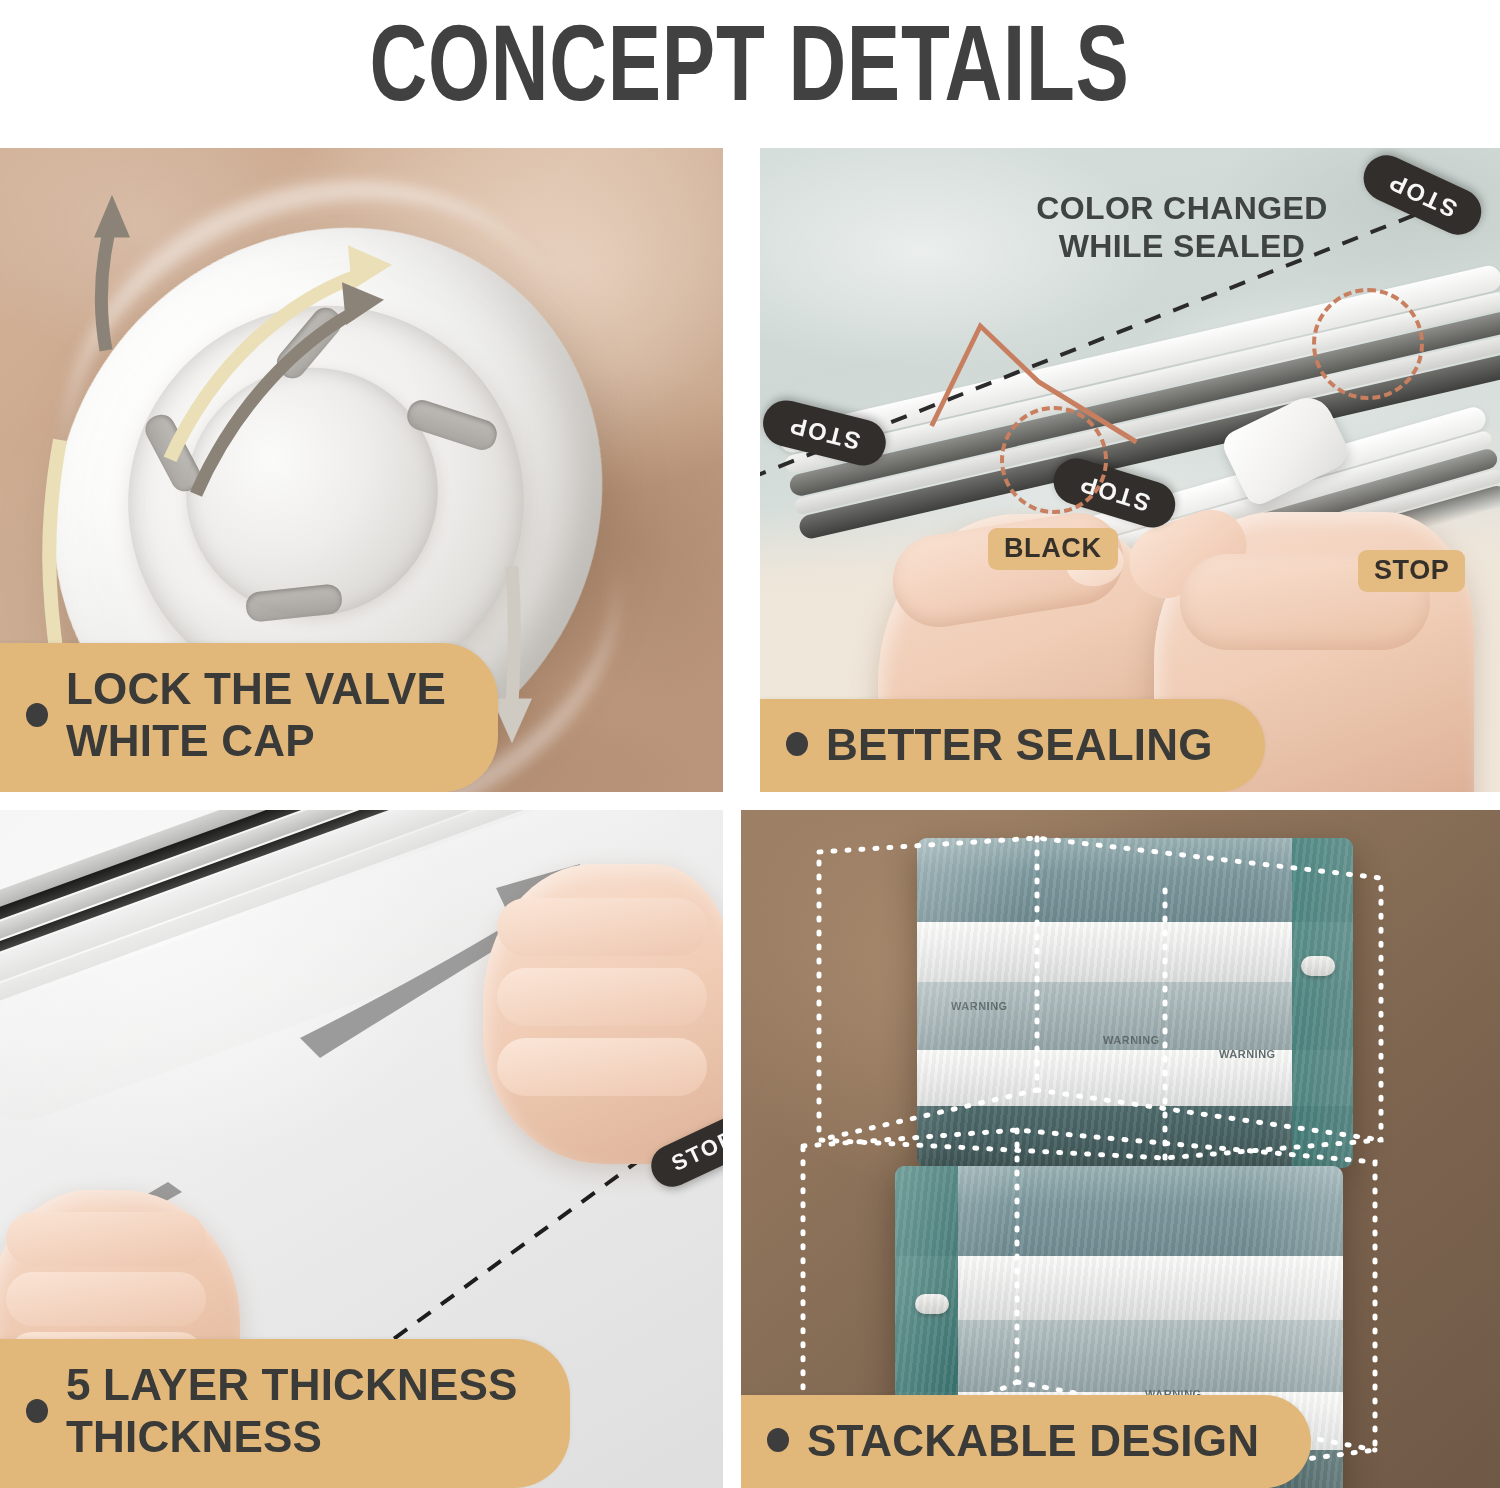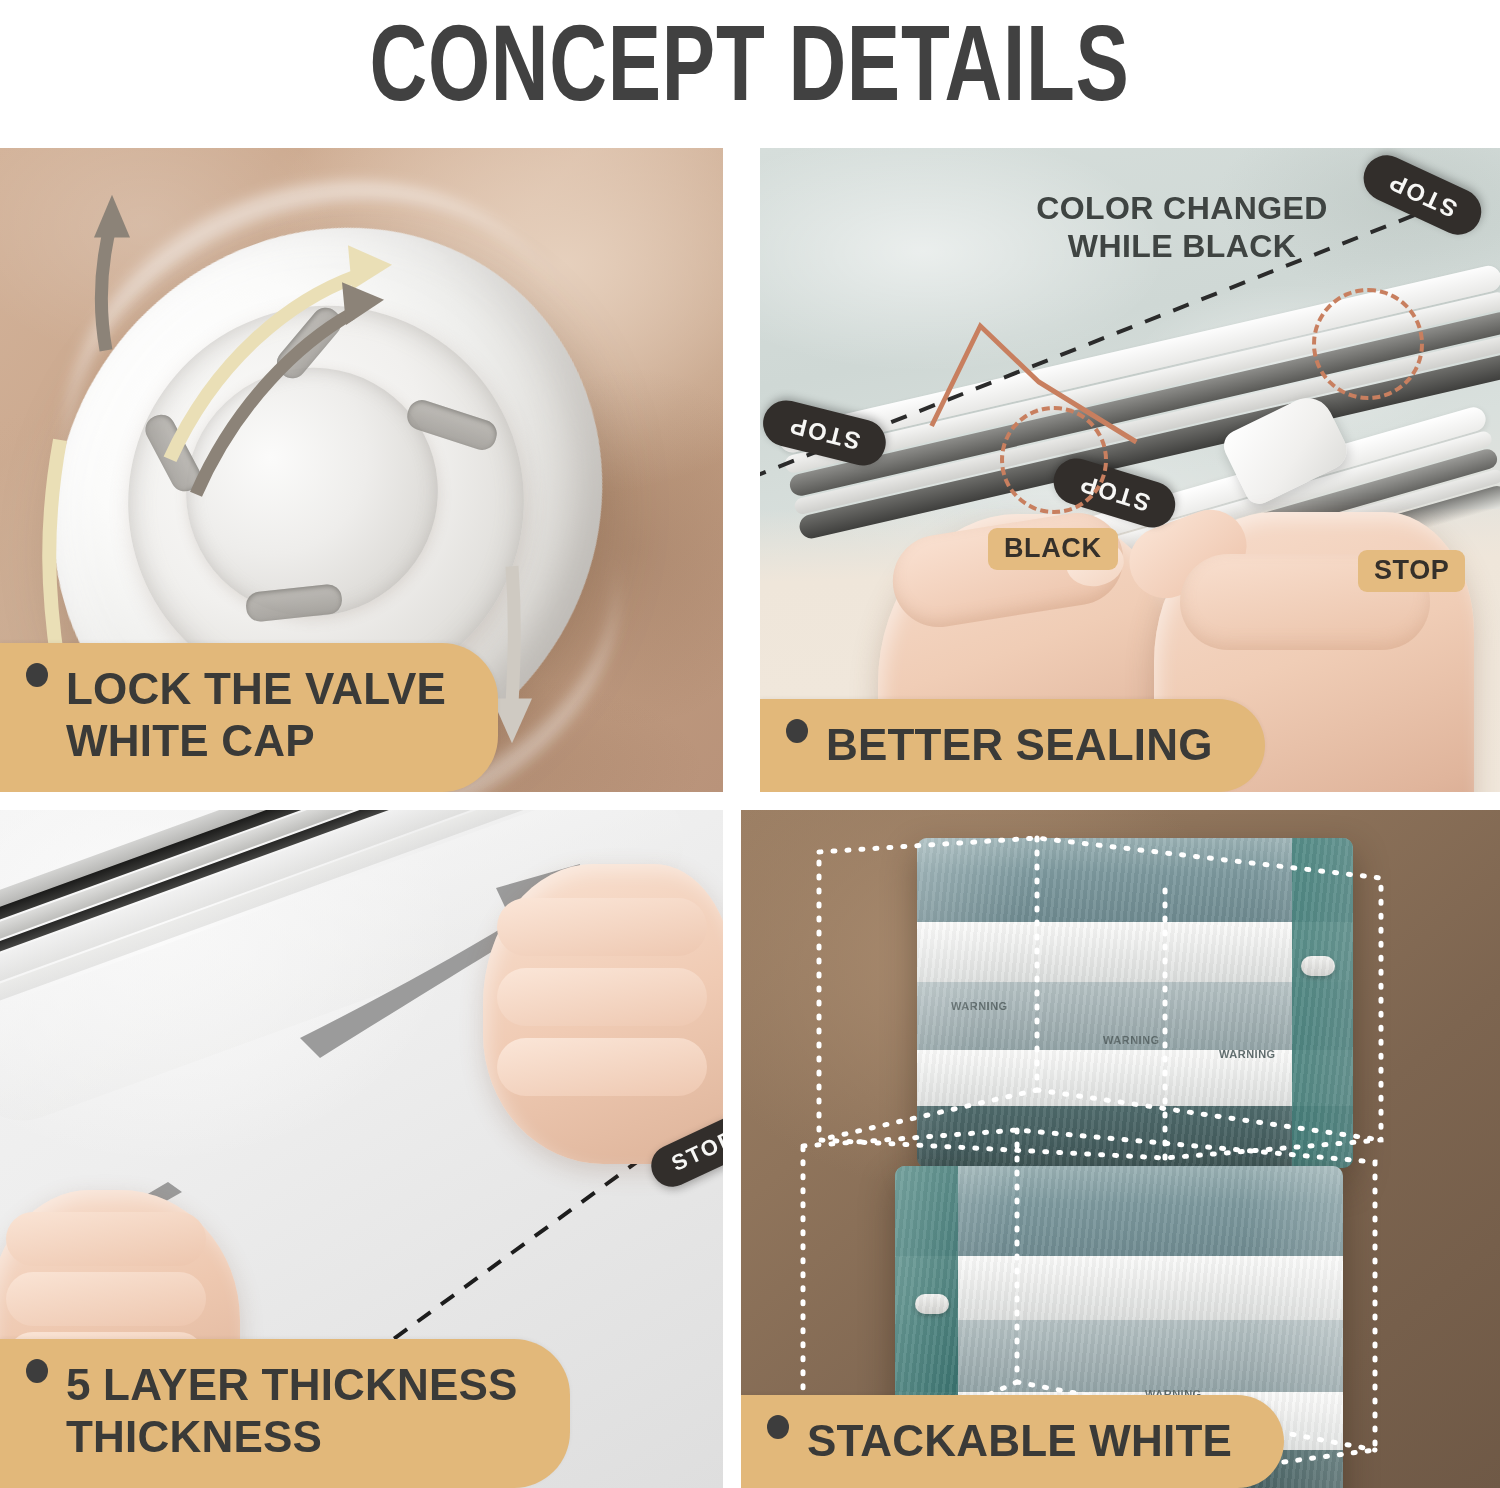--- a/index.html
+++ b/index.html
@@ -60,20 +60,21 @@
   }
 
   
   .label-pill {
     position: absolute;
     bottom: 0;
     left: 0;
     background: #e2b87a;
     border-radius: 0 56px 56px 0;
     display: flex;
+    align-items: center;
     gap: 18px;
     padding: 20px 52px 22px 26px;
     z-index: 30;
     box-shadow: 0 -1px 4px rgba(0,0,0,0.05);
   }
   .label-pill .bullet {
     width: 22px; height: 24px;
     border-radius: 50%;
     background: #3d3d3d;
     flex: 0 0 auto;
@@ -504,21 +505,21 @@
       <div class="hand hand-r">
         <div class="pinch"></div>
         <div class="knuck"></div>
       </div>
 
       <div class="dash-circle" style="left:240px; top:258px; width:108px; height:108px;"></div>
       <div class="dash-circle" style="left:552px; top:140px; width:112px; height:112px;"></div>
 
       <div class="callout-text" style="left:262px; top:42px; width:320px;">
         <span>COLOR CHANGED</span><br>
-        <span>WHILE BLACK</span>
+        <span>WHILE SEALED</span>
       </div>
 
       <div class="stop-pill" style="left:2px;  top:262px; transform: rotate(194deg);">STOP</div>
       <div class="stop-pill" style="left:292px; top:322px; transform: rotate(197deg);">STOP</div>
       <div class="stop-pill" style="left:600px; top:24px;  transform: rotate(205deg);">STOP</div>
 
       <div class="tag-badge" style="left:228px; top:380px;">BLACK</div>
       <div class="tag-badge" style="left:598px; top:402px;">STOP</div>
 
       <div class="label-pill">
@@ -620,18 +621,18 @@
           <polyline points="424,348 424,68"></polyline>
 
           <polyline points="62,336 276,320 634,352 634,640 420,668 62,668 62,336"></polyline>
           <polyline points="276,320 276,572 634,640"></polyline>
           <polyline points="276,572 62,668"></polyline>
         </g>
       </svg>
 
       <div class="label-pill">
         <span class="bullet"></span>
-        <span class="ptext">STACKABLE WHITE</span>
+        <span class="ptext">STACKABLE DESIGN</span>
       </div>
     </div>
   </div>
 
 </div>
 
 </body></html>

